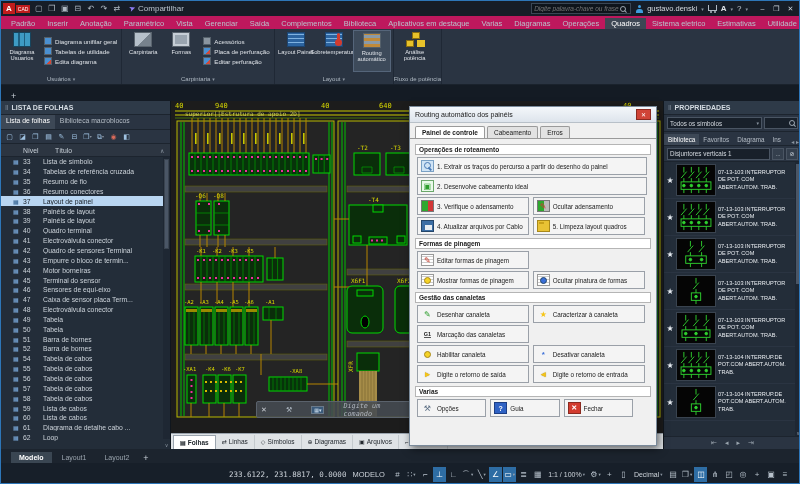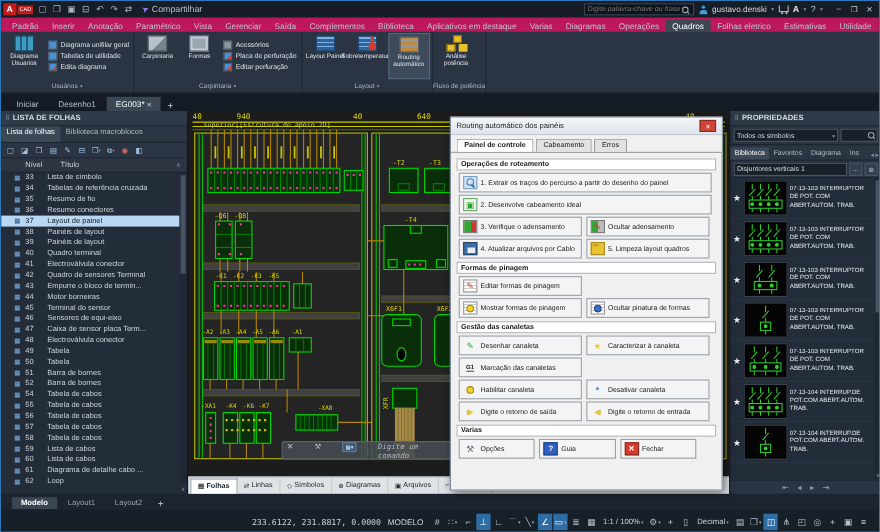--- a/index.html
+++ b/index.html
@@ -97,21 +97,21 @@
 .sscroll{position:absolute;right:0;top:0;bottom:10px;width:7px;background:#1e2733}
 .sscroll .thumb{position:absolute;top:2px;left:1px;width:5px;height:90px;background:#4a5666}
 .sscroll .dn{position:absolute;bottom:-9px;left:0;width:7px;font-size:5px;color:#8a94a0;text-align:center}
 
 
 #canvas{position:absolute;top:100px;left:170px;width:492px;height:348px;background:#1c1c1c;overflow:hidden}
 #cadsvg{position:absolute;top:0;left:0}
 .cdim{position:absolute;top:1px;font-size:7px;color:#d8d800;font-family:"DejaVu Sans Mono",monospace}
 .cdim:nth-child(1){left:4px}.cdim:nth-child(2){left:44px}.cdim:nth-child(3){left:150px}.cdim:nth-child(4){left:208px}.cdim:nth-child(5){left:452px}
 #cheader{position:absolute;top:9px;left:14px;font-size:6px;color:#caca5a;font-family:"DejaVu Sans Mono",monospace;white-space:nowrap}
-#cmdbar{position:absolute;left:85px;top:300px;width:158px;height:17px;background:rgba(70,75,82,.88);border:1px solid #5a626c;border-radius:2px;display:flex;align-items:flex-start;gap:19px;padding:0 4px;font-size:7px;color:#b8bec6}
+#cmdbar{position:absolute;left:85px;top:300px;width:158px;height:17px;background:rgba(70,75,82,.88);border:1px solid #5a626c;border-radius:2px;display:flex;align-items:center;gap:19px;padding:0 4px;font-size:7px;color:#b8bec6}
 #cmdbar .x{color:#c8ccd2;font-size:7px}
 #cmdbar .wrench{color:#aeb8c2}
 #cmdbar .cbox{background:#3a5a7a;border:1px solid #6a7a8a;color:#cfe0f0;font-size:5px;padding:0 2px}
 #cmdtext{font-style:italic;color:#b0b6be;font-family:"DejaVu Sans Mono",monospace;font-size:6.8px}
 #ctabs{position:absolute;left:0;right:0;bottom:0;height:16px;background:#dfe3e6;border-top:1px solid #9aa4ae;display:flex;align-items:center;font-size:6.5px;color:#22282e;padding-left:2px}
 .ctab{display:flex;align-items:center;gap:2px;padding:2px 6px;height:14px;cursor:pointer;border-right:1px solid #c4cace}
 .ctab.active{background:#fff;border:1px solid #9aa4ae;border-bottom:none;font-weight:bold}
 .cicon{font-size:6px;color:#3a4document}
 .ctab:nth-child(1) .cicon::before{content:"▤"}
 .ctab:nth-child(2) .cicon::before{content:"⇄"}
@@ -268,21 +268,21 @@
       <div class="rtab">Vista</div>
       <div class="rtab">Gerenciar</div>
       <div class="rtab">Saída</div>
       <div class="rtab">Complementos</div>
       <div class="rtab">Biblioteca</div>
       <div class="rtab">Aplicativos em destaque</div>
       <div class="rtab">Varias</div>
       <div class="rtab">Diagramas</div>
       <div class="rtab">Operações</div>
       <div class="rtab active">Quadros</div>
-      <div class="rtab">Folhas eletrico</div>
+      <div class="rtab">Sistema eletrico</div>
       <div class="rtab">Estimativas</div>
       <div class="rtab">Utilidade</div>
     </div>
 
   <div id="ribbon">
     <div class="rgroup">
       <div class="rgbody">
         <div style="display:flex">
 
         <div class="bigbtn bi-users">
@@ -378,26 +378,20 @@
           </div>
           </div>
       </div>
       <div class="rglabel">
           <span>Fluxo de potência</span>
         </div>
     </div>
   </div>
 
   <div id="doctabs">
-    <div style="display:flex;gap:2px">
-
-    <div class="dtabdoc">Iniciar</div>
-        <div class="dtabdoc">Desenho1</div>
-        <div class="dtabdoc active">EG003*</div>
-      </div>
     <span class="plusbtn">+</span>
   </div>
 
   <div id="sheetpanel">
     <div class="panelhead">
       <span class="grip">‖</span>
       <span>LISTA DE FOLHAS</span>
     </div>
     <div class="ptabs">
 

